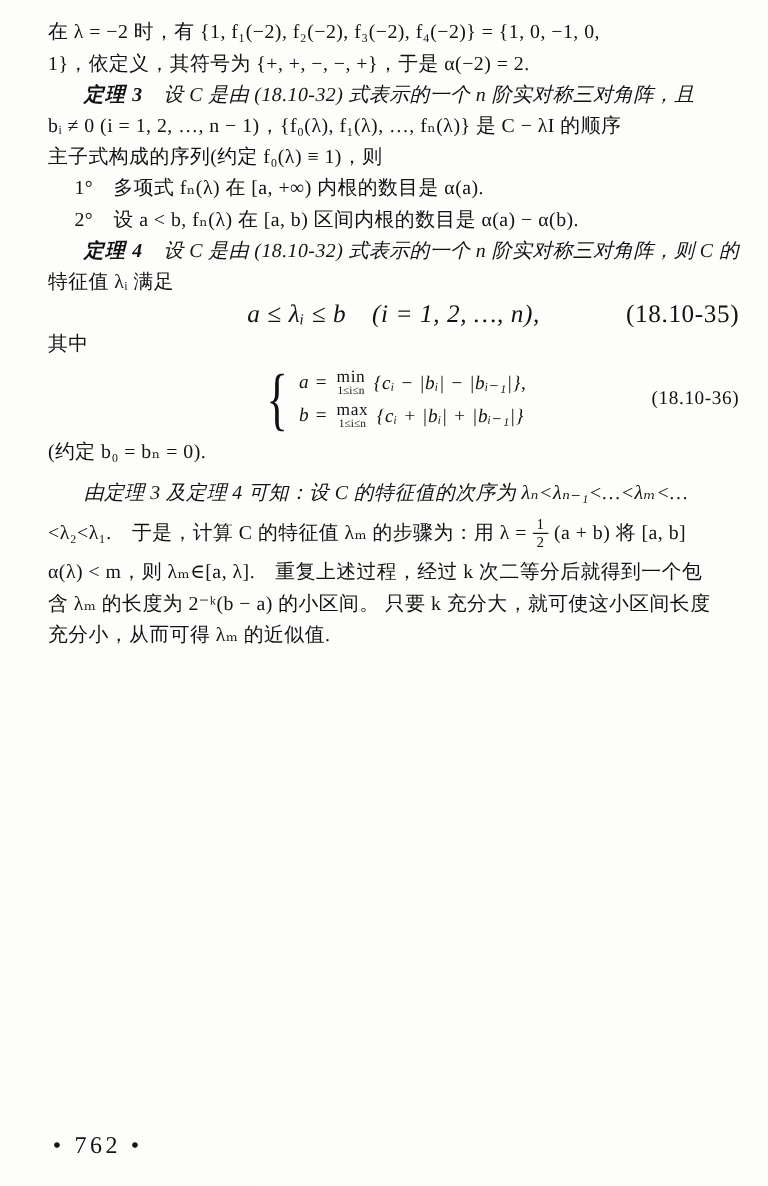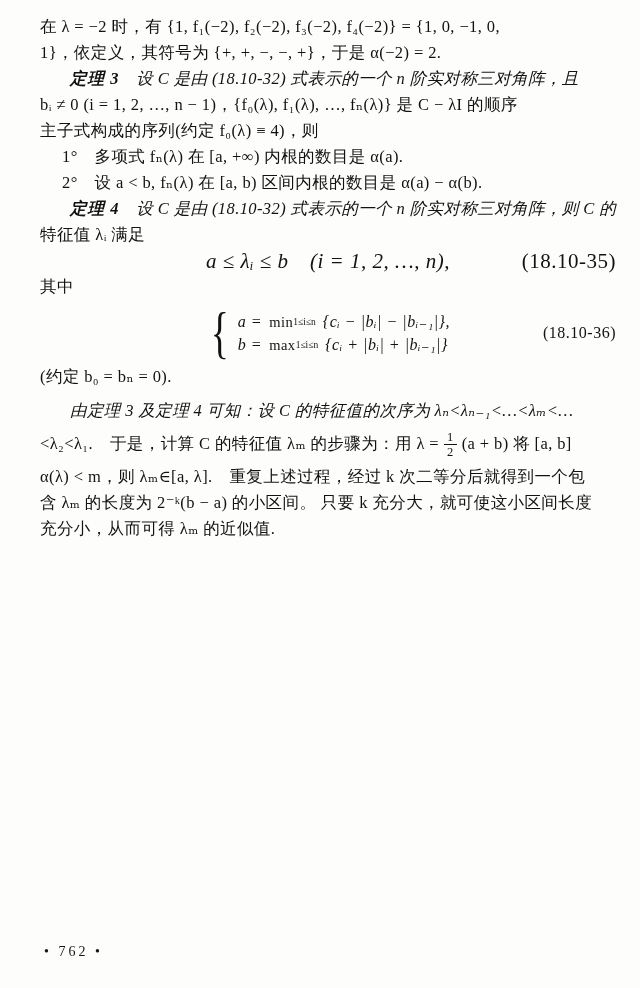--- a/index.html
+++ b/index.html
@@ -60,20 +60,21 @@
   .eq-rows { display: flex; flex-direction: column; gap: 4px; }
   .eq-row36 {
     display: flex;
     align-items: center;
     font-style: italic;
     font-size: 16px;
     letter-spacing: 0.5px;
   }
   .opstack {
     display: inline-flex;
+    flex-direction: column;
     align-items: center;
     margin: 0 7px;
     font-style: normal;
   }
   .op { font-size: 14.5px; line-height: 14px; }
   .opsub { font-size: 9.5px; line-height: 10px; letter-spacing: 0; }
   .eq-system .eq-num { top: 50%; transform: translateY(-50%); }
   
   .frac-line {
     display: flex;
@@ -92,37 +93,37 @@
   .frac-num {
     font-size: 12.5px; line-height: 14px;
     padding: 0 3px;
     border-bottom: 1.3px solid #121212;
   }
   .frac-den { font-size: 12.5px; line-height: 14px; }
   .para-gap { margin-top: 8px; }
   .page-number {
     position: absolute;
     left: 44px; top: 944px;
-    font-size: 14px;
+    font-size: 20px;
     letter-spacing: 3px;
     color: #151515;
   }
 </style>
 </head>
 <body>
 
 <div class="page">
   <div class="text-column">
 
     <div class="line">在 λ = −2 时，有 {1, f₁(−2), f₂(−2), f₃(−2), f₄(−2)} = {1, 0, −1, 0,</div>
     <div class="line">1}，依定义，其符号为 {+, +, −, −, +}，于是 α(−2) = 2.</div>
 
     <div class="line indent"><span class="thm-head">定理 3</span><span>　设 C 是由 (18.10-32) 式表示的一个 n 阶实对称三对角阵，且</span></div>
     <div class="line">bᵢ ≠ 0 (i = 1, 2, …, n − 1)，{f₀(λ), f₁(λ), …, fₙ(λ)} 是 C − λI 的顺序</div>
-    <div class="line">主子式构成的序列(约定 f₀(λ) ≡ 4)，则</div>
+    <div class="line">主子式构成的序列(约定 f₀(λ) ≡ 1)，则</div>
 
     <div class="line item">1°　多项式 fₙ(λ) 在 [a, +∞) 内根的数目是 α(a).</div>
     <div class="line item">2°　设 a &lt; b, fₙ(λ) 在 [a, b) 区间内根的数目是 α(a) − α(b).</div>
 
     <div class="line indent"><span class="thm-head">定理 4</span><span>　设 C 是由 (18.10-32) 式表示的一个 n 阶实对称三对角阵，则 C 的</span></div>
     <div class="line">特征值 λᵢ 满足</div>
 
     <div class="eq-line">
       <span class="eq-formula">a ≤ λᵢ ≤ b　(i = 1, 2, …, n),</span>
       <span class="eq-num">(18.10-35)</span>

